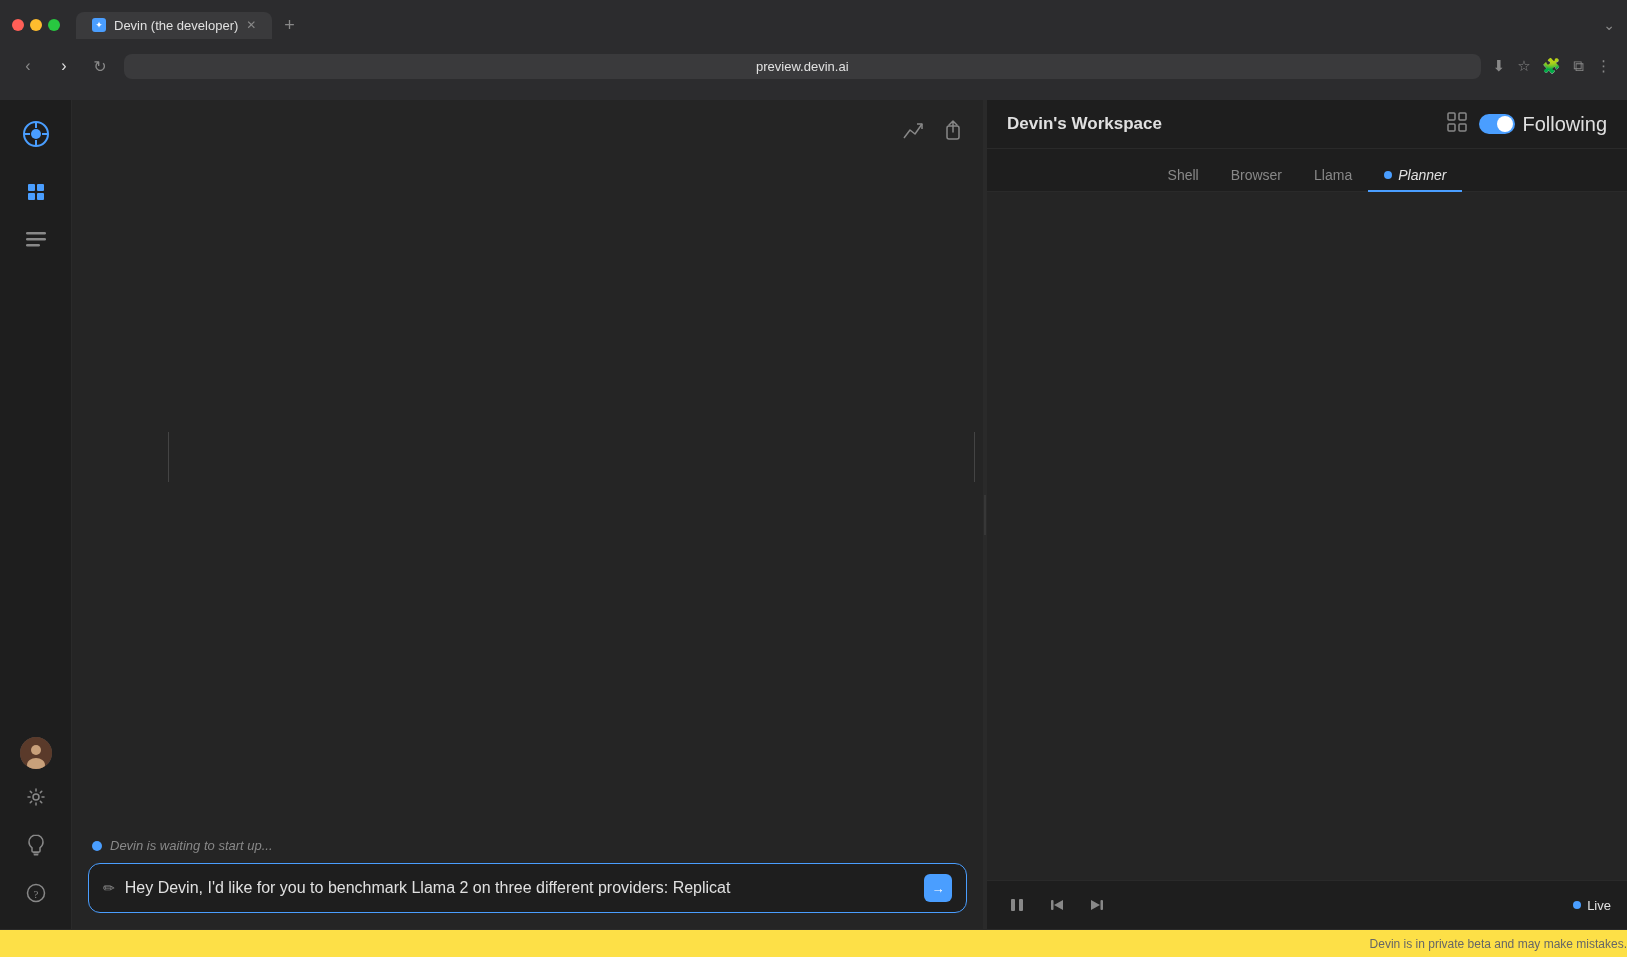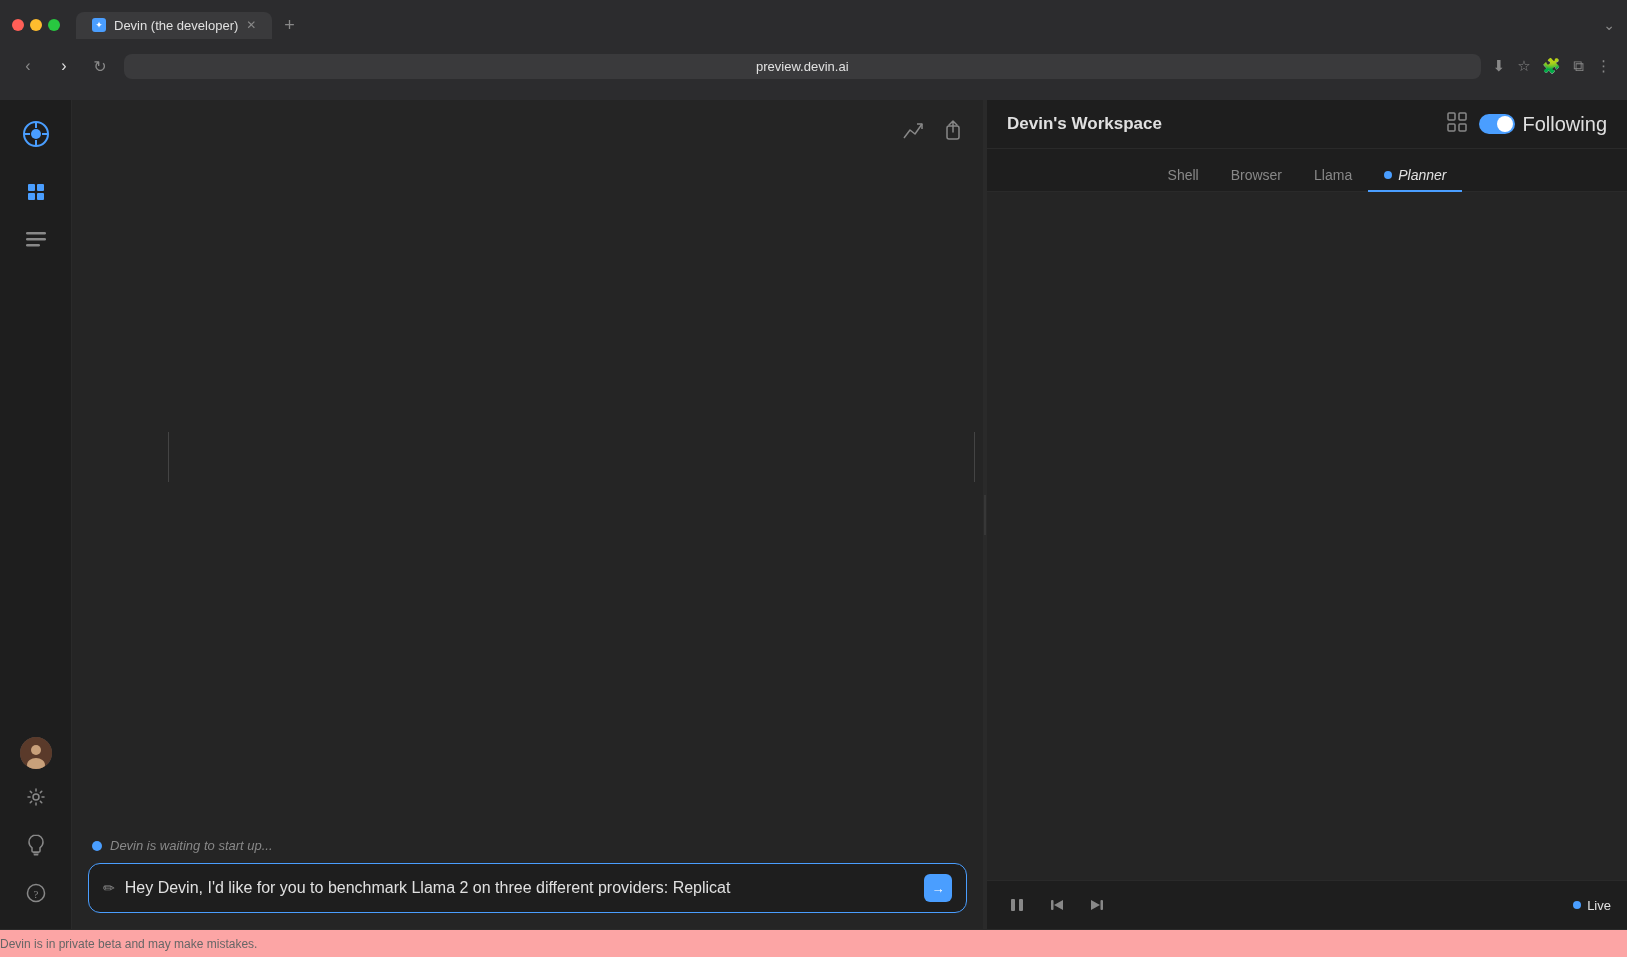--- a/index.html
+++ b/index.html
@@ -439,25 +439,25 @@
       background: #4a9eff;
     }
     .live-text {
       font-size: 13px;
       color: #e0e0e0;
     }
 
     
     .status-bar {
       height: 28px;
-      background: #fca5a5;
+      background: #fde047;
       border-top: 1px solid #2a2a2a;
       display: flex;
       align-items: center;
-      justify-content: flex-start;
+      justify-content: flex-end;
       font-size: 12px;
       color: #666;
       flex-shrink: 0;
     }
 
     
     .chat-divider-left {
       position: absolute;
       left: 96px;
       top: 40%;

